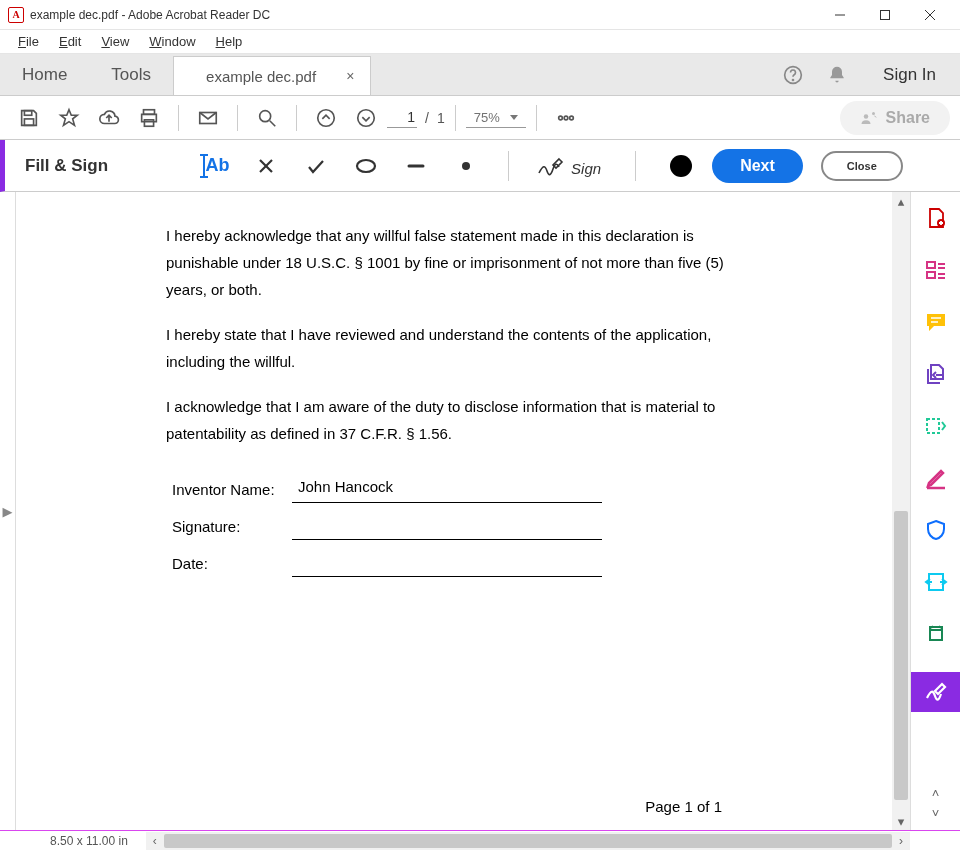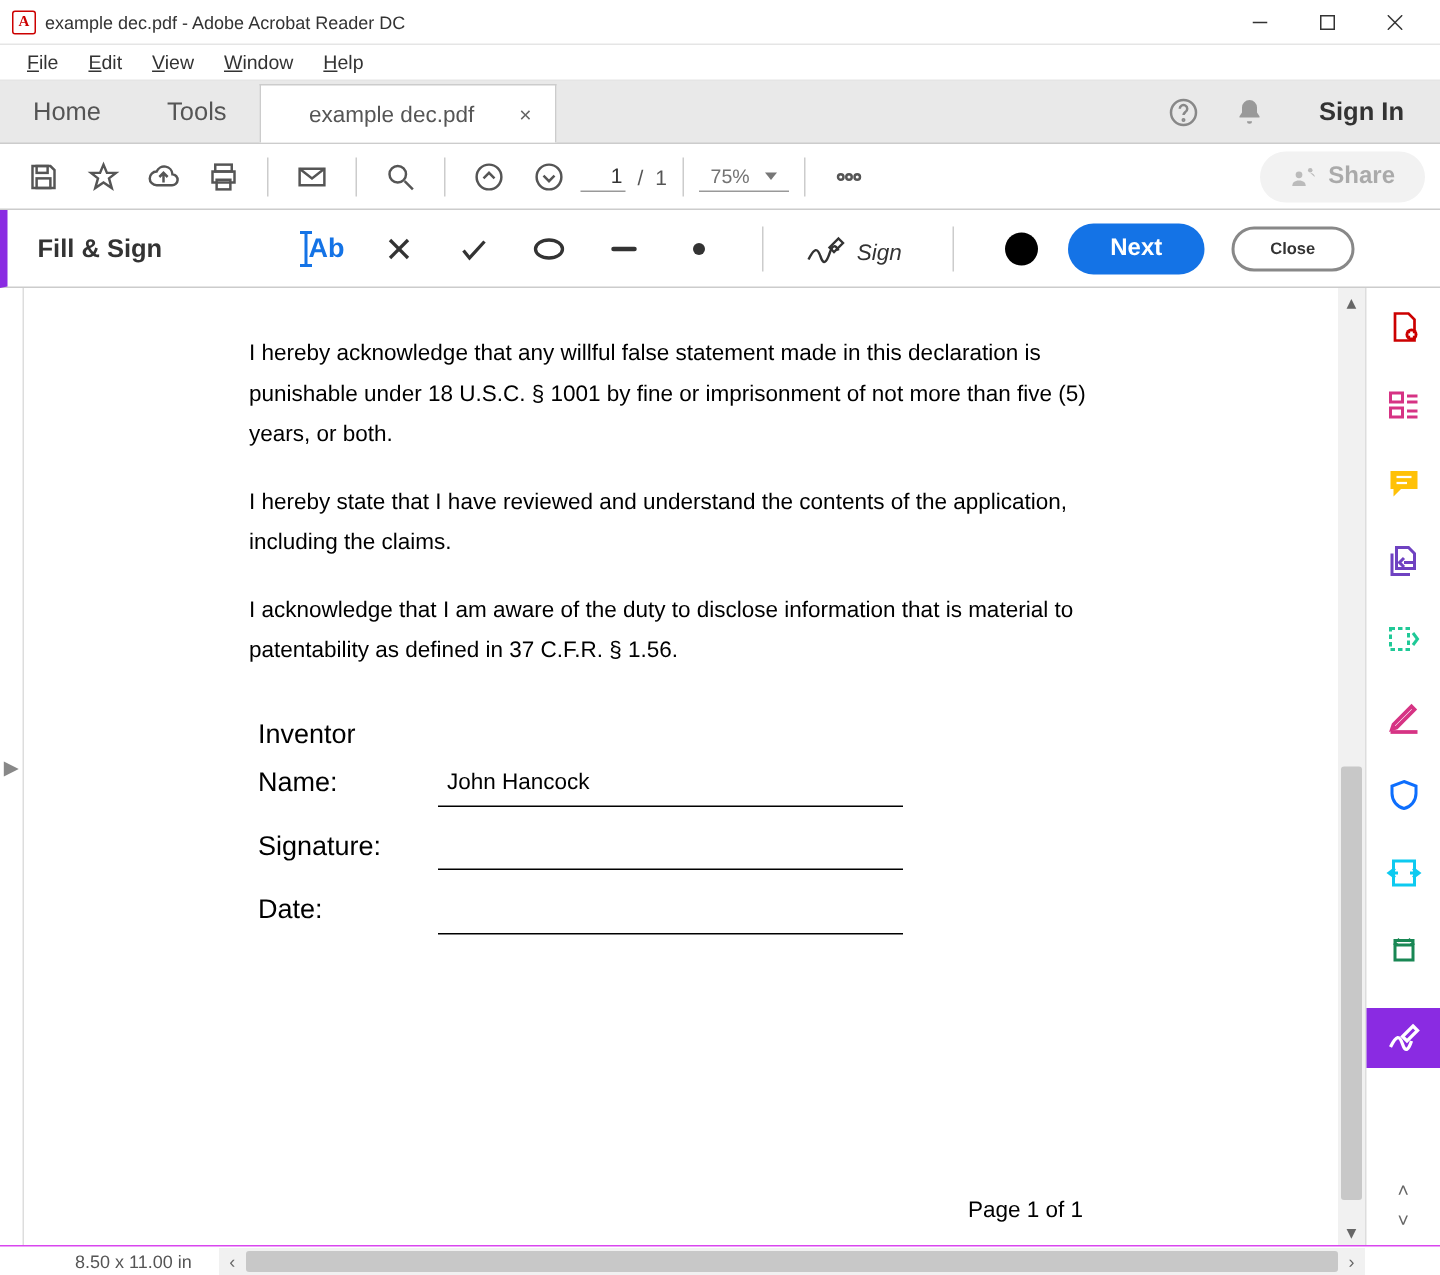--- a/index.html
+++ b/index.html
@@ -19,21 +19,21 @@
   .menubar .menu-item span.u { text-decoration: underline; }
   
   
   .topbar { height: 42px; background: #e9e9e9; display: flex; align-items: stretch; border-bottom: 1px solid #ccc; }
   .topbar .nav-btn { display: flex; align-items: center; padding: 0 22px; font-size: 17px; color: #555; cursor: pointer; }
   .topbar .doc-tab { display: flex; align-items: center; background: #fff; border-top: 1px solid #ccc; border-left: 1px solid #ccc; border-right: 1px solid #ccc; padding: 0 16px 0 32px; font-size: 15px; color: #555; margin-top: 2px; position: relative; }
   .topbar .doc-tab .close-tab { margin-left: 30px; font-size: 14px; color: #666; cursor: pointer; }
   .topbar .spacer { flex: 1; }
   .topbar .right-item { display: flex; align-items: center; padding: 0 12px; color: #777; cursor: pointer; }
   .topbar .right-item svg { width: 20px; height: 20px; }
-  .topbar .sign-in { font-size: 17px; font-weight: 700; color: #333; padding: 0 24px; }
+  .topbar .sign-in { font-size: 17px; font-weight: 400; color: #333; padding: 0 24px; }
   
   
   .toolbar { height: 44px; display: flex; align-items: center; padding: 0 10px; border-bottom: 1px solid #ccc; gap: 2px; }
   .toolbar .tool-icon { width: 38px; height: 38px; display: flex; align-items: center; justify-content: center; cursor: pointer; color: #555; }
   .toolbar .tool-icon svg { width: 22px; height: 22px; stroke: #555; stroke-width: 1.8; fill: none; }
   .toolbar .tool-sep { width: 1px; height: 26px; background: #ccc; margin: 0 8px; }
   .toolbar .page-input { width: 30px; text-align: right; border: none; border-bottom: 1px solid #999; font-size: 14px; padding: 2px; color: #333; background: transparent; }
   .toolbar .page-slash { margin: 0 6px; color: #555; font-size: 14px; }
   .toolbar .page-total { color: #555; font-size: 14px; }
   .toolbar .zoom-val { border-bottom: 1px solid #999; padding: 2px 8px; font-size: 13px; color: #737373; display: flex; align-items: center; gap: 6px; cursor: pointer; }
@@ -59,21 +59,21 @@
   .fs-next { background: #1473e6; color: #fff; border: none; border-radius: 20px; padding: 8px 28px; font-size: 16px; font-weight: 600; cursor: pointer; }
   .fs-close { background: #fff; color: #333; border: 2px solid #888; border-radius: 20px; padding: 7px 24px; font-size: 11px; font-weight: 600; cursor: pointer; margin-left: 12px; }
   
   
   .doc-wrap { display: flex; height: calc(850px - 30px - 24px - 42px - 44px - 52px - 20px); }
   .collapse-handle { width: 16px; display: flex; align-items: center; justify-content: center; border-right: 1px solid #ddd; cursor: pointer; color: #888; }
   .doc-viewport { flex: 1; position: relative; overflow: hidden; background: #fff; }
   .doc-content { padding: 30px 30px 10px 150px; font-size: 15px; line-height: 1.8; color: #000; height: 100%; position: relative; }
   .doc-content p { margin-bottom: 18px; max-width: 570px; }
   .form-row { display: flex; align-items: flex-end; margin: 10px 0 0 6px; }
-  .form-label { width: 120px; font-size: 18px; }
+  .form-label { width: 120px; font-size: 15px; }
   .form-line { border-bottom: 1px solid #000; width: 310px; padding: 0 6px 2px 6px; font-size: 15px; min-height: 22px; }
   .form-rows { margin-top: 26px; }
   .page-footer { position: absolute; bottom: 10px; right: 170px; font-size: 15px; }
   .vscroll { width: 18px; background: #f1f1f1; display: flex; flex-direction: column; align-items: center; }
   .vscroll .arrow { height: 18px; display: flex; align-items: center; justify-content: center; color: #666; cursor: pointer; }
   .vscroll .track { flex: 1; width: 100%; position: relative; }
   .vscroll .thumb { position: absolute; left: 2px; right: 2px; top: 50%; height: 48%; background: #c8c8c8; border-radius: 2px; cursor: pointer; }
   .right-panel { width: 50px; border-left: 1px solid #ddd; display: flex; flex-direction: column; align-items: center; padding-top: 12px; gap: 24px; background: #fff; }
   .rp-item { width: 28px; height: 28px; display: flex; align-items: center; justify-content: center; cursor: pointer; }
   .rp-item svg { width: 24px; height: 24px; }
@@ -272,21 +272,21 @@
   <div class="fs-color-dot"></div>
   <button class="fs-next">Next</button>
   <button class="fs-close">Close</button>
 </div>
 
 <div class="doc-wrap">
   <div class="collapse-handle">▶</div>
   <div class="doc-viewport">
     <div class="doc-content">
       <p>I hereby acknowledge that any willful false statement made in this declaration is punishable under 18 U.S.C. § 1001 by fine or imprisonment of not more than five (5) years, or both.</p>
-      <p>I hereby state that I have reviewed and understand the contents of the application, including the claims.</p>
+      <p>I hereby state that I have reviewed and understand the contents of the application, including the willful.</p>
       <p>I acknowledge that I am aware of the duty to disclose information that is material to patentability as defined in 37 C.F.R. § 1.56.</p>
       <div class="form-rows">
         <div class="form-row">
           <div class="form-label">Inventor Name:</div>
           <div class="form-line">John Hancock</div>
         </div>
         <div class="form-row">
           <div class="form-label">Signature:</div>
           <div class="form-line"></div>
         </div>

